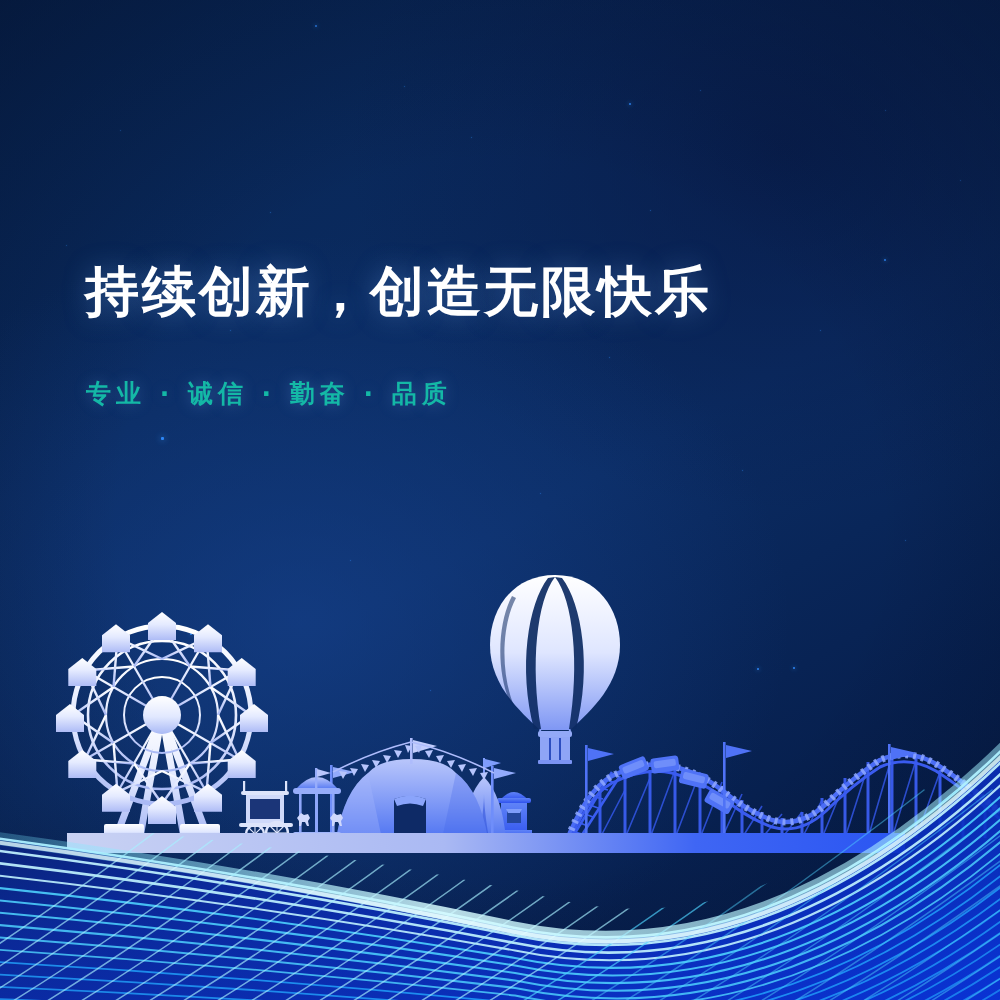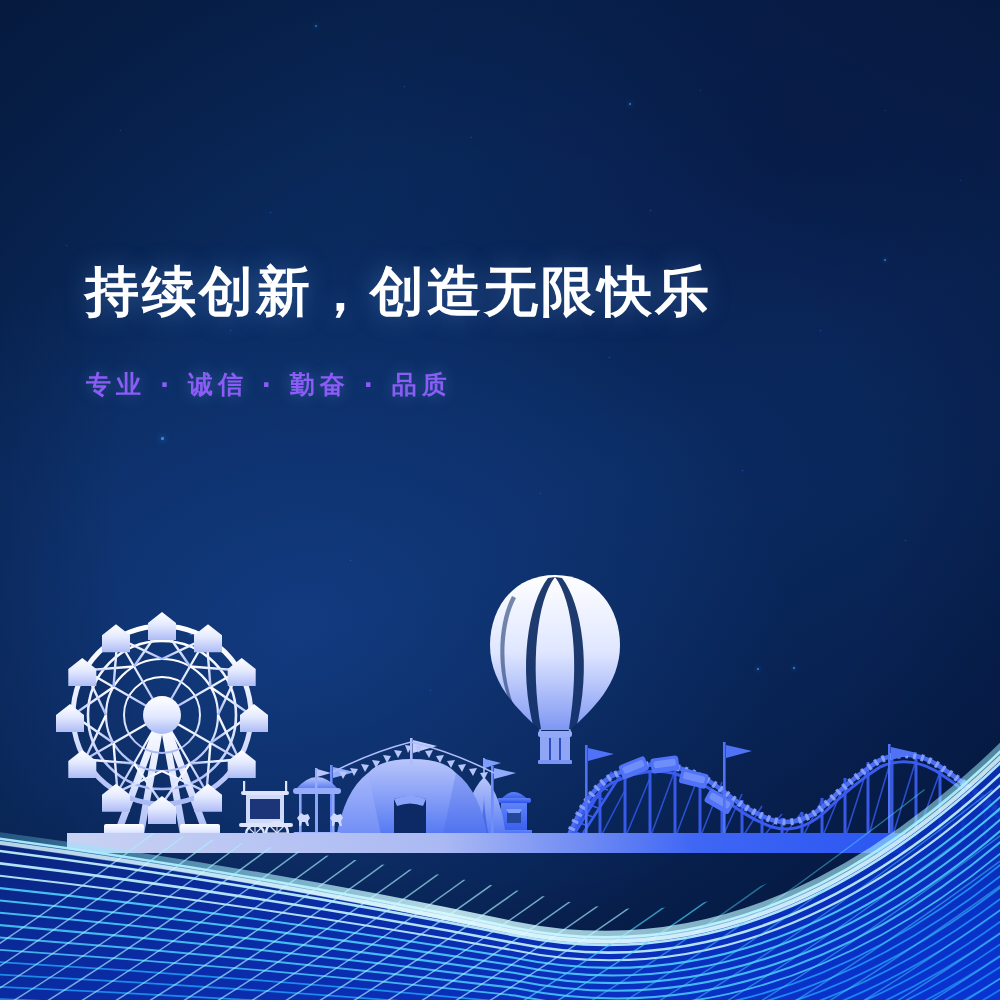--- a/index.html
+++ b/index.html
@@ -26,22 +26,22 @@
   .star{position:absolute;border-radius:1px;background:#2f8bff;}
 
   
   .headline{
     position:absolute;left:85px;top:262px;
     font-size:54px;font-weight:bold;color:#ffffff;
     letter-spacing:3px;line-height:1.1;white-space:nowrap;
     text-shadow:0 0 26px rgba(120,180,255,.35);
   }
   .subline{
-    position:absolute;left:86px;top:368px;
-    font-size:25px;font-weight:bold;color:#8b5cf6;
+    position:absolute;left:86px;top:377px;
+    font-size:25px;font-weight:bold;color:#14b8a6;
     letter-spacing:5px;white-space:nowrap;
     text-shadow:0 0 16px rgba(120,180,255,.3);
   }
 
   
   .layer{position:absolute;left:0;top:0;width:1000px;height:1000px;}
   .layer svg{display:block;width:1000px;height:1000px;}
 </style>
 </head>
 <body>

